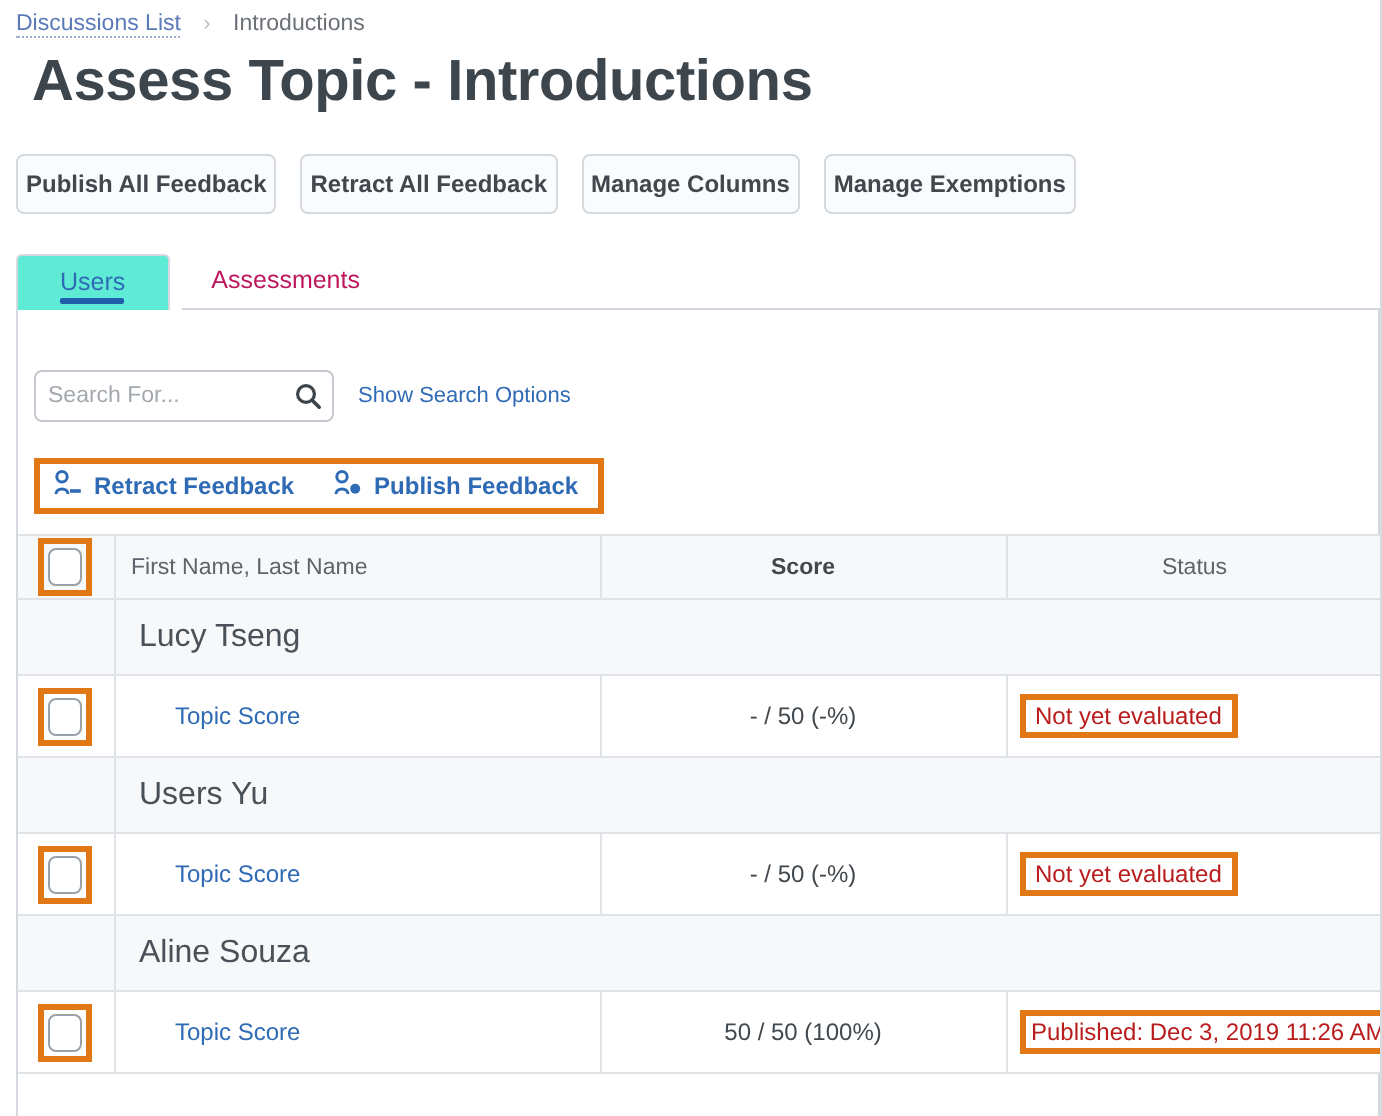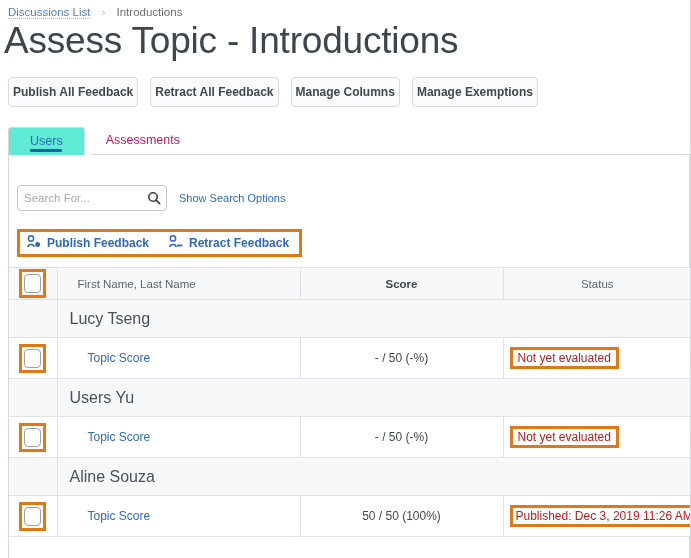--- a/index.html
+++ b/index.html
@@ -42,23 +42,23 @@
     color: #b8bfc6;
     margin: 0 8px;
     font-size: 11px;
   }
   .crumb-current {
     color: #6b7177;
   }
 
   
   .page-title {
-    margin: 4px 0 0 4px;
-    font-size: 37px;
-    font-weight: 400;
+    margin: 4px 0 0 16px;
+    font-size: 29px;
+    font-weight: 700;
     color: #3d464d;
     line-height: 36px;
     letter-spacing: -0.2px;
     white-space: nowrap;
   }
 
   
   .button-bar {
     display: flex;
     gap: 12px;
@@ -229,21 +229,21 @@
   .grid thead th {
     background: #f7f8fa;
     height: 32px;
     font-size: 11.5px;
     font-weight: normal;
     color: #5d646b;
     vertical-align: middle;
   }
   .grid thead th.th-name {
     text-align: left;
-    padding-left: 20px;
+    padding-left: 8px;
     border-left: 1px solid #dfe3e8;
   }
   .grid thead th.th-score {
     text-align: center;
     font-weight: bold;
     color: #41484e;
     border-left: 1px solid #dfe3e8;
   }
   .grid thead th.th-status {
     text-align: center;
@@ -371,34 +371,34 @@
       <span class="show-opts">Show Search Options</span>
     </div>
 
     
     <div class="feedback-actions">
       <span class="fb-link">
         <span>
           <svg width="14" height="13" viewBox="0 0 14 13" aria-hidden="true">
             <circle cx="4" cy="3.4" r="2.6" fill="none" stroke="#2f6bb5" stroke-width="1.5"></circle>
             <path d="M1 12 C1 8.6 7 8.6 7 12" fill="none" stroke="#2f6bb5" stroke-width="1.5"></path>
-            <circle cx="10.6" cy="9.4" r="2.5" fill="#2f6bb5"></circle>
+            <rect x="8" y="9.6" width="5.4" height="1.8" fill="#2f6bb5"></rect>
           </svg>
         </span>
-        <span>Publish Feedback</span>
+        <span>Retract Feedback</span>
       </span>
       <span class="fb-link">
         <span>
           <svg width="14" height="13" viewBox="0 0 14 13" aria-hidden="true">
             <circle cx="4" cy="3.4" r="2.6" fill="none" stroke="#2f6bb5" stroke-width="1.5"></circle>
             <path d="M1 12 C1 8.6 7 8.6 7 12" fill="none" stroke="#2f6bb5" stroke-width="1.5"></path>
-            <rect x="8" y="9.6" width="5.4" height="1.8" fill="#2f6bb5"></rect>
+            <circle cx="10.6" cy="9.4" r="2.5" fill="#2f6bb5"></circle>
           </svg>
         </span>
-        <span>Retract Feedback</span>
+        <span>Publish Feedback</span>
       </span>
     </div>
 
     
     <table class="grid">
       <colgroup>
         <col class="col-check">
           <col class="col-name">
           <col class="col-score">
           <col class="col-status">

